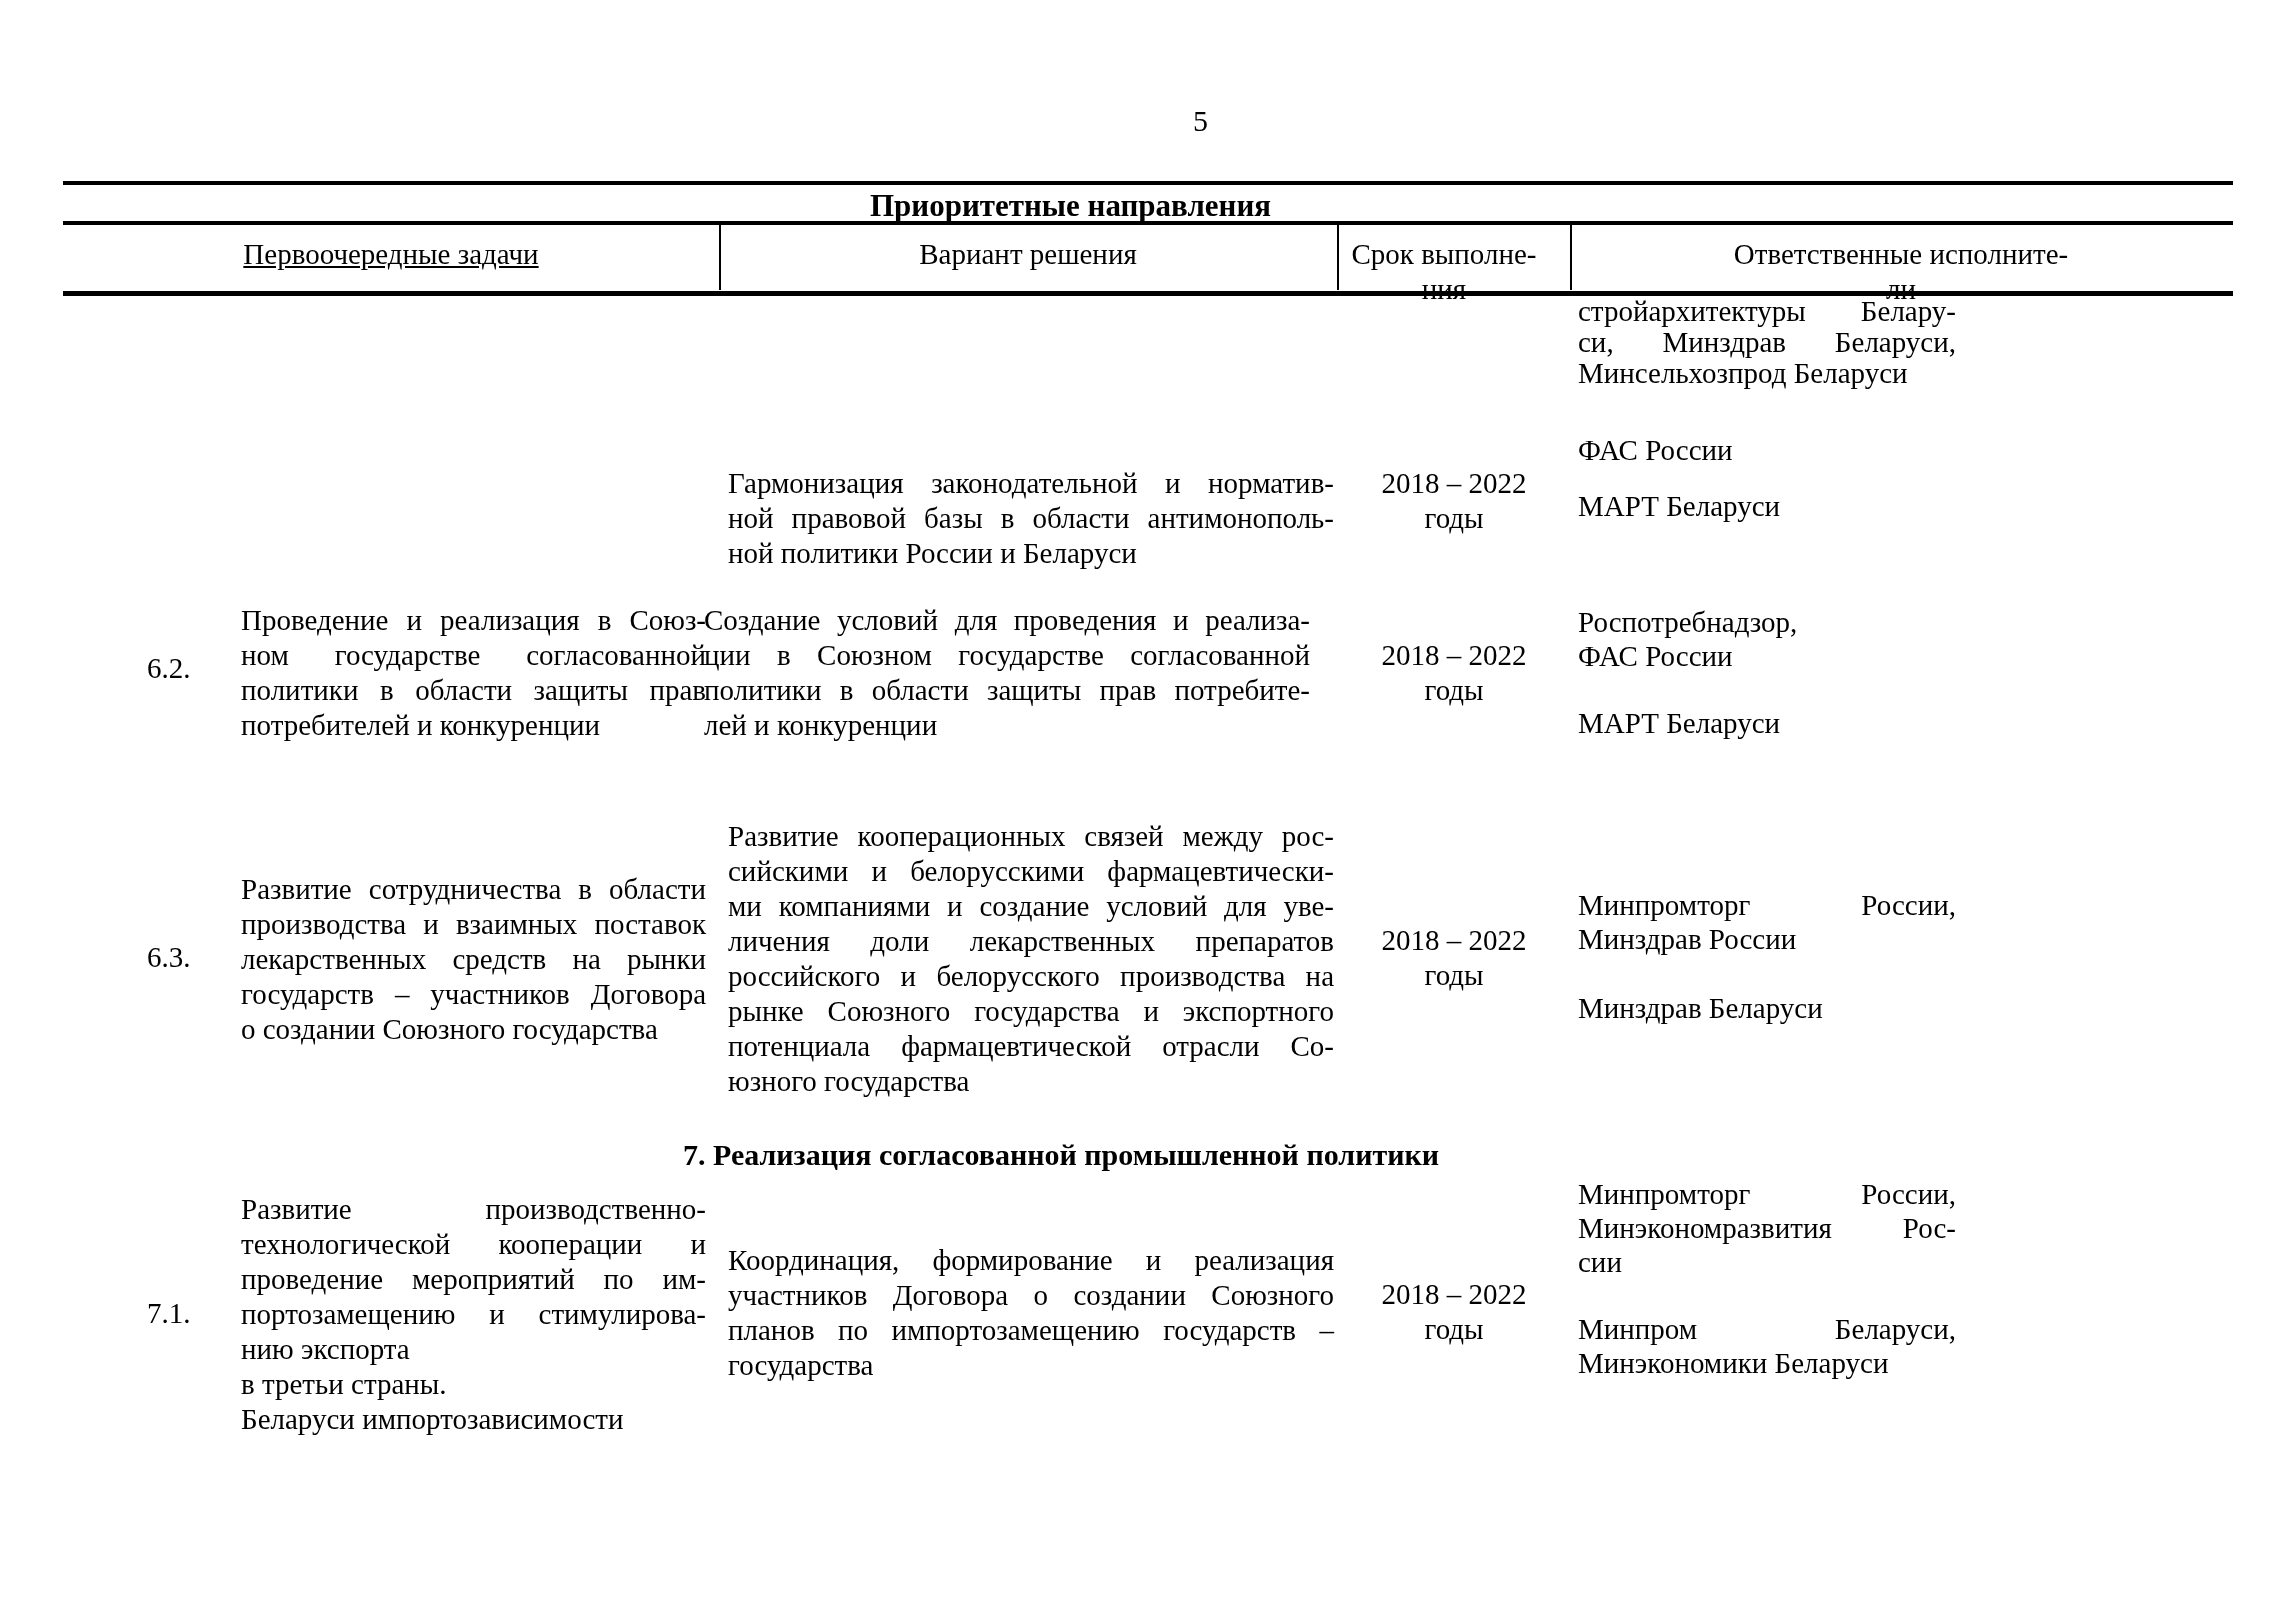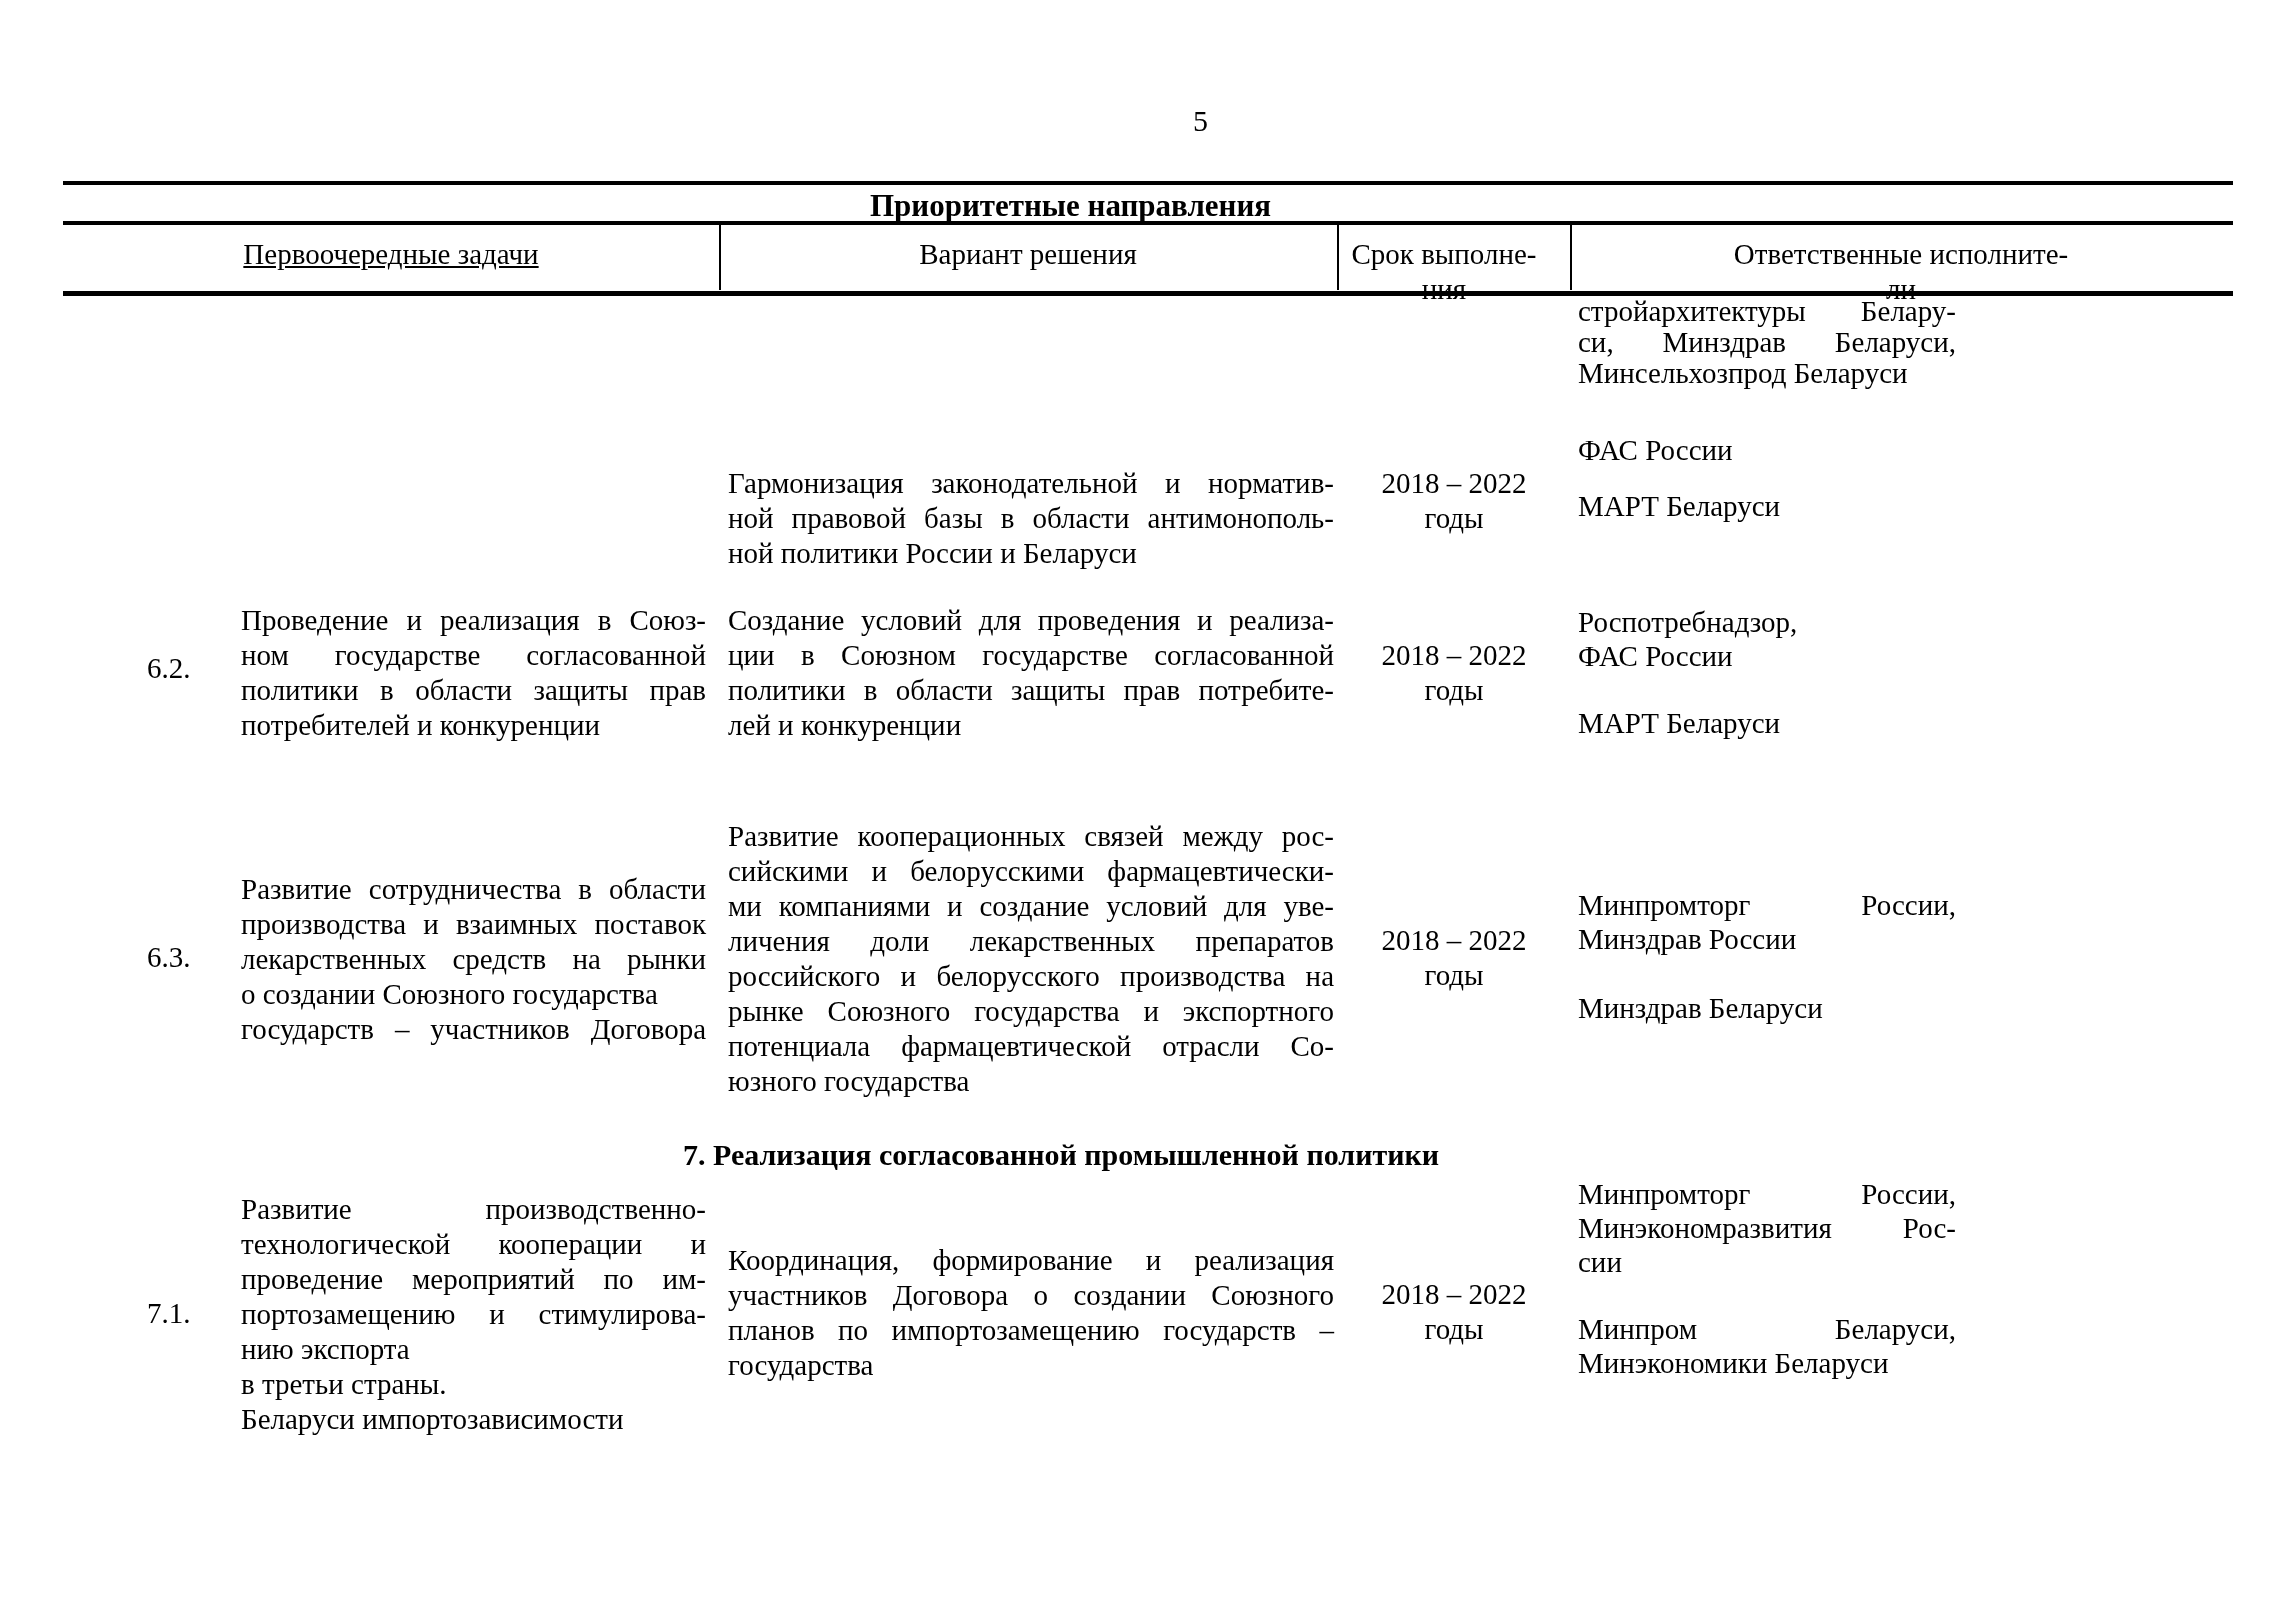--- a/index.html
+++ b/index.html
@@ -83,21 +83,21 @@
       <div class="ln L">МАРТ Беларуси</div>
     </div>
 
   <div class="cell" style="left:147px; top:651px; width:85px;">6.2.</div>
   <div class="cell" style="left:241px; top:603px; width:465px;">
       <div class="ln J">Проведение и реализация в Союз-</div>
       <div class="ln J">ном государстве согласованной</div>
       <div class="ln J">политики в области защиты прав</div>
       <div class="ln L">потребителей и конкуренции</div>
     </div>
-  <div class="cell" style="left:728px; top:603px; width:606px;">
+  <div class="cell" style="left:704px; top:603px; width:606px;">
       <div class="ln J">Создание условий для проведения и реализа-</div>
       <div class="ln J">ции в Союзном государстве согласованной</div>
       <div class="ln J">политики в области защиты прав потребите-</div>
       <div class="ln L">лей и конкуренции</div>
     </div>
   <div class="cell" style="left:1337px; top:638px; width:234px;">
       <div class="ln C">2018 – 2022</div>
       <div class="ln C">годы</div>
     </div>
   <div class="cell lh52" style="left:1578px; top:605px; width:378px;">
@@ -106,22 +106,22 @@
     </div>
   <div class="cell lh52" style="left:1578px; top:706px; width:378px;">
       <div class="ln L">МАРТ Беларуси</div>
     </div>
 
   <div class="cell" style="left:147px; top:940px; width:85px;">6.3.</div>
   <div class="cell" style="left:241px; top:872px; width:465px;">
       <div class="ln J">Развитие сотрудничества в области</div>
       <div class="ln J">производства и взаимных поставок</div>
       <div class="ln J">лекарственных средств на рынки</div>
+      <div class="ln J">государств – участников Договора</div>
       <div class="ln L">о создании Союзного государства</div>
-      <div class="ln J">государств – участников Договора</div>
     </div>
   <div class="cell" style="left:728px; top:819px; width:606px;">
       <div class="ln J">Развитие кооперационных связей между рос-</div>
       <div class="ln J">сийскими и белорусскими фармацевтически-</div>
       <div class="ln J">ми компаниями и создание условий для уве-</div>
       <div class="ln J">личения доли лекарственных препаратов</div>
       <div class="ln J">российского и белорусского производства на</div>
       <div class="ln J">рынке Союзного государства и экспортного</div>
       <div class="ln J">потенциала фармацевтической отрасли Со-</div>
       <div class="ln L">юзного государства</div>

